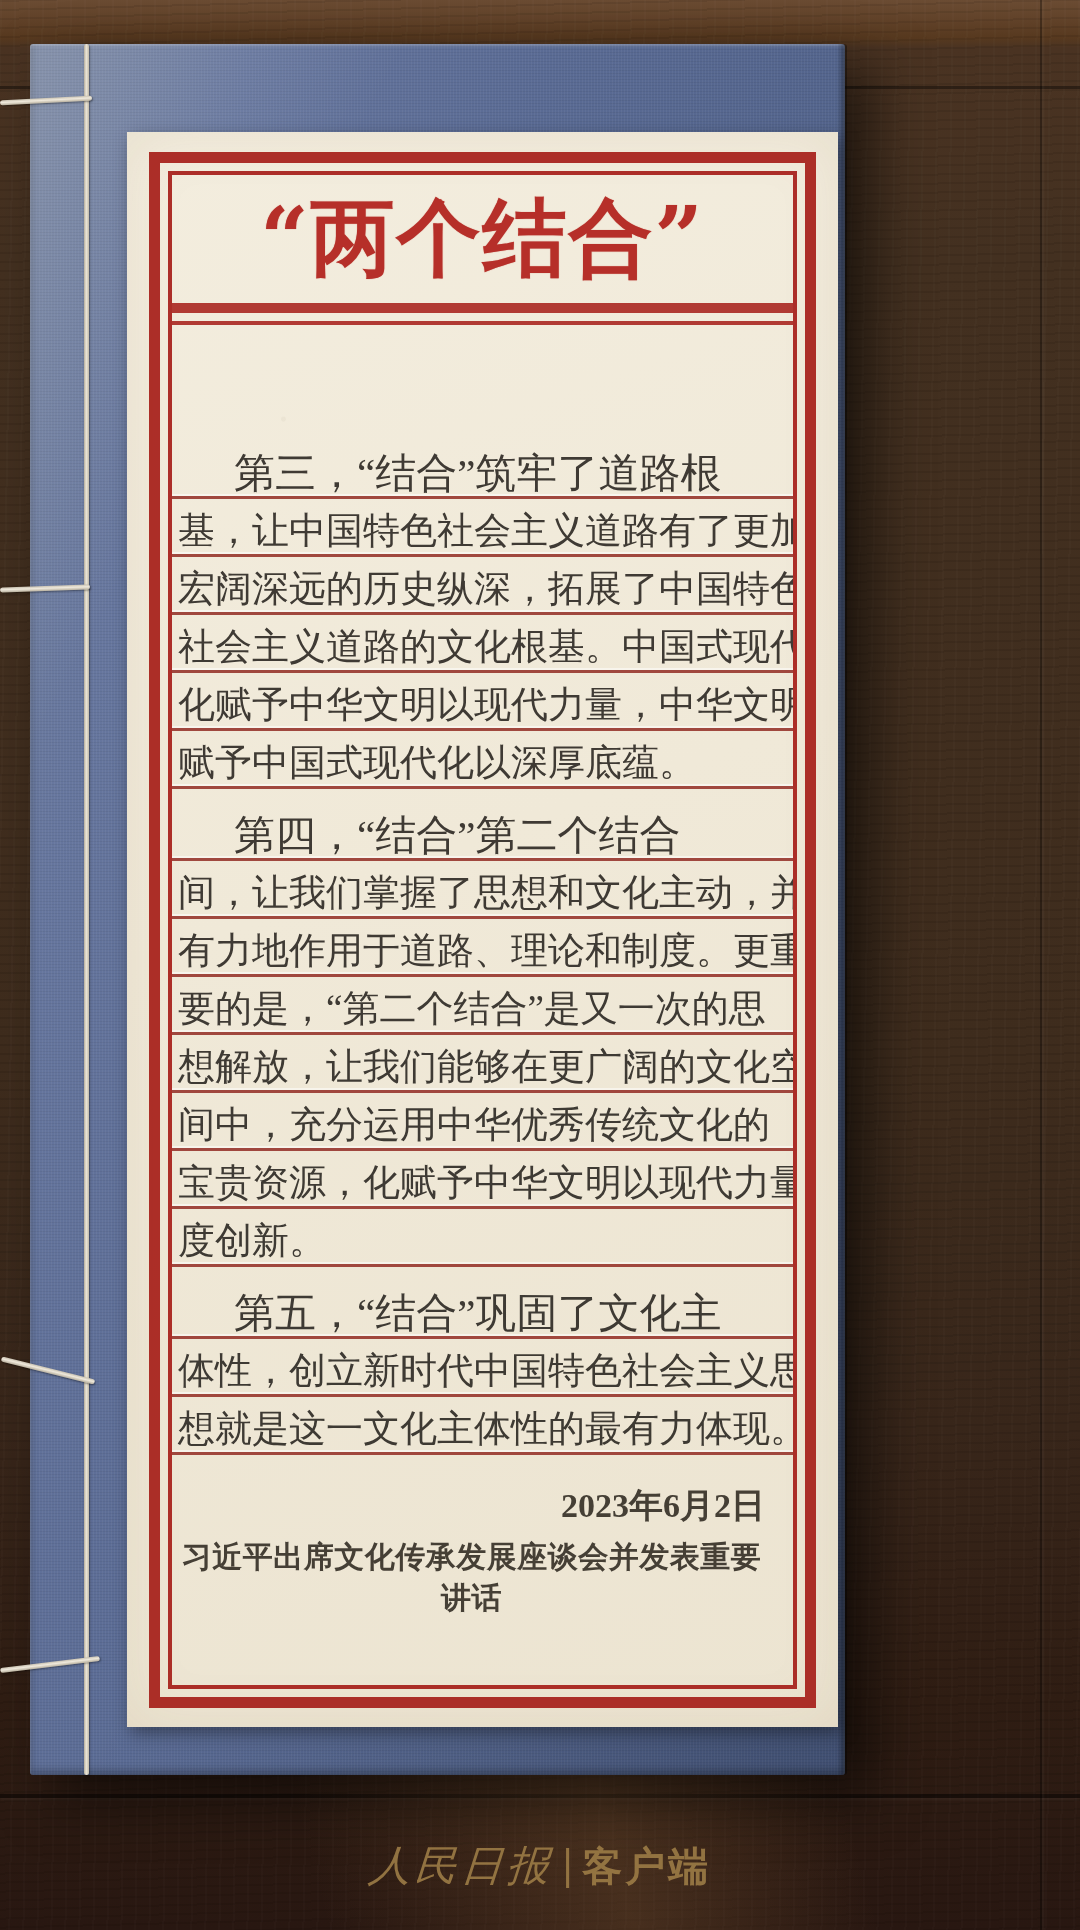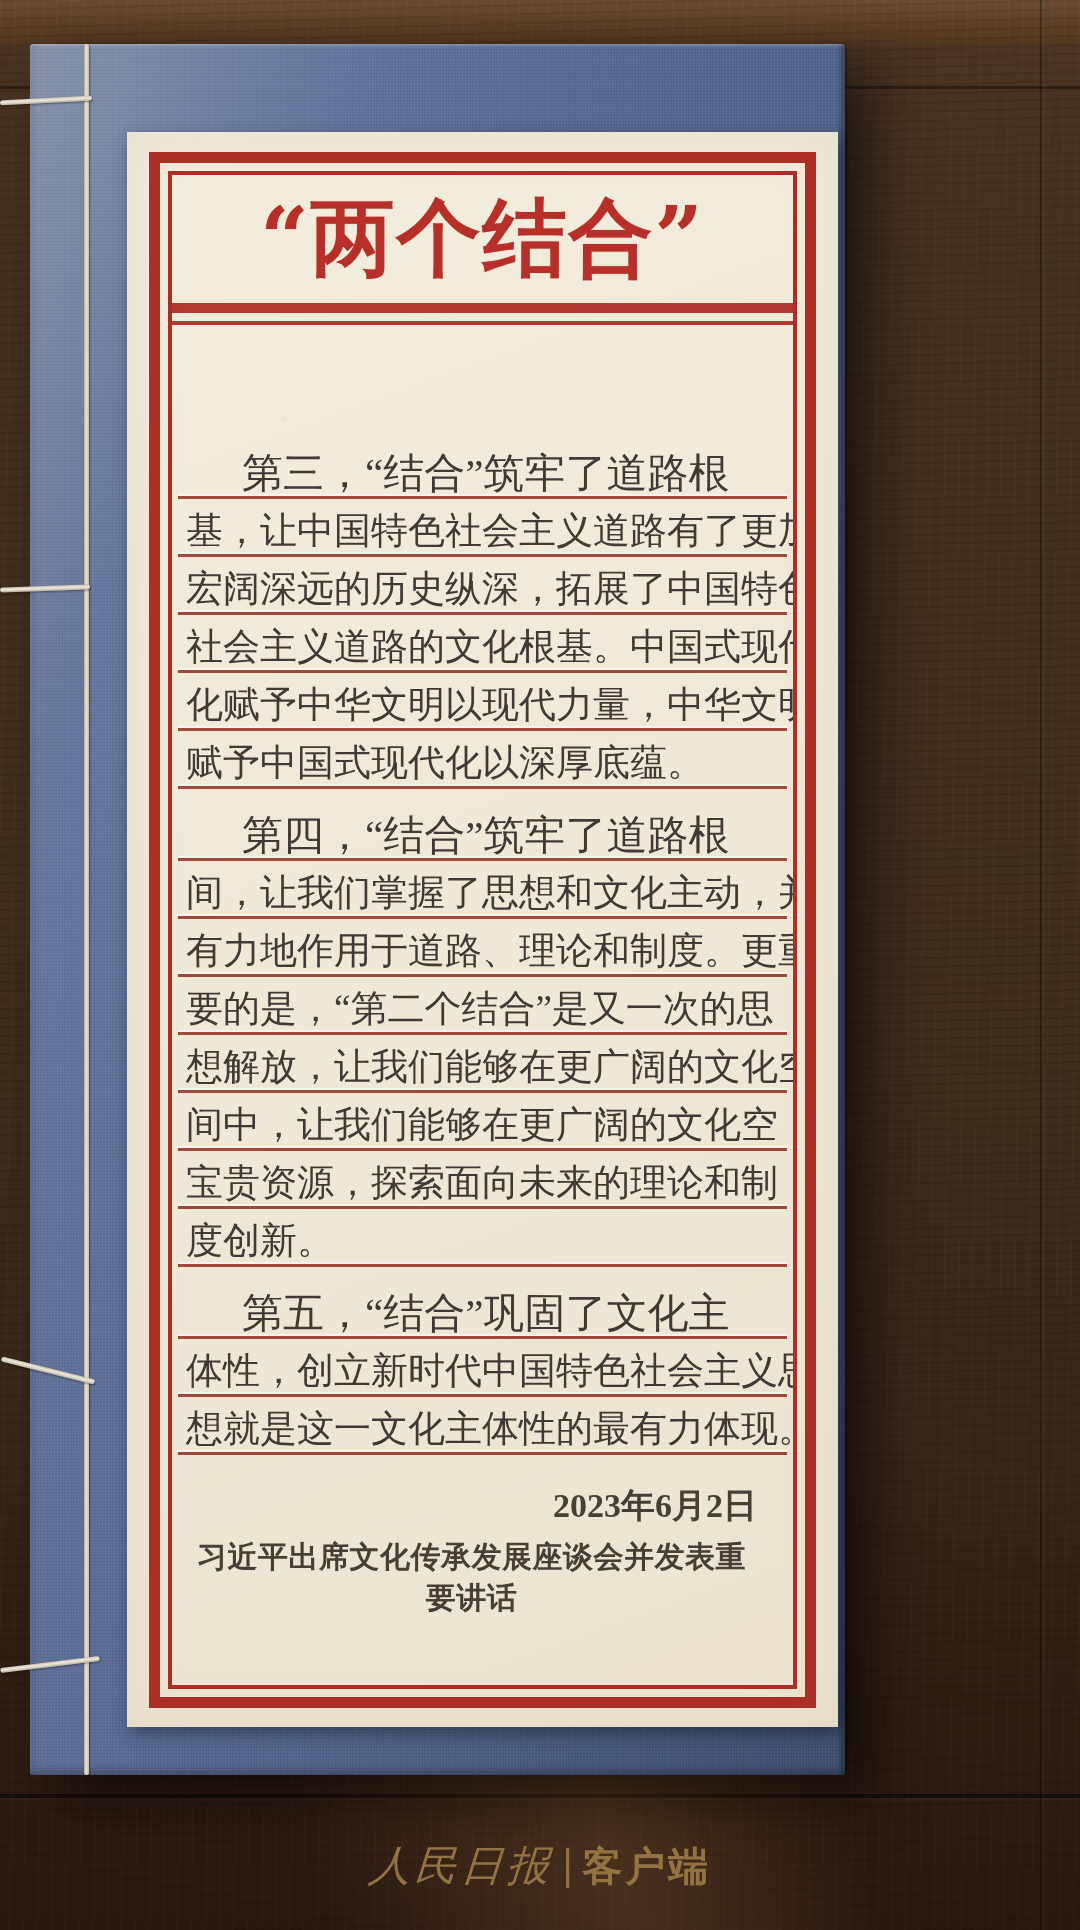--- a/index.html
+++ b/index.html
@@ -65,21 +65,21 @@
     box-shadow: 4px 6px 16px rgba(0,0,0,.38), inset 0 0 60px rgba(140,110,70,.10);
   }
   .frame-outer{
     position:absolute; left:22px; right:22px; top:20px; bottom:19px;
     border:11px solid var(--accent-red); opacity:.94;
   }
   .frame-inner{
     position:absolute; left:8px; right:8px; top:8px; bottom:8px;
     border:4px solid var(--accent-red);
   }
-  .content{ position:absolute; inset:0; padding:0 14px; overflow:hidden; }
+  .content{ position:absolute; inset:0; padding:0 6px; overflow:hidden; }
 
   .title-row{
     height:128px; display:flex; align-items:center; justify-content:center;
   }
   .page-title{
     font-size:84px; font-weight:bold; color:#b3241e; letter-spacing:2px;
     font-family:"DejaVu Serif","Liberation Serif",serif;
     text-shadow:0 0 1px rgba(179,36,30,.6);
     white-space:nowrap;
   }
@@ -154,27 +154,27 @@
           <div class="body-text">
               <div class="para">
                 <div class="line">第三，“结合”筑牢了道路根</div>
                 <div class="line">基，让中国特色社会主义道路有了更加</div>
                 <div class="line">宏阔深远的历史纵深，拓展了中国特色</div>
                 <div class="line">社会主义道路的文化根基。中国式现代</div>
                 <div class="line">化赋予中华文明以现代力量，中华文明</div>
                 <div class="line">赋予中国式现代化以深厚底蕴。</div>
               </div>
               <div class="para">
-                <div class="line">第四，“结合”筑牢了道路根</div>
+                <div class="line">第四，“结合”第二个结合</div>
                 <div class="line">间，让我们掌握了思想和文化主动，并</div>
                 <div class="line">有力地作用于道路、理论和制度。更重</div>
                 <div class="line">要的是，“第二个结合”是又一次的思</div>
                 <div class="line">想解放，让我们能够在更广阔的文化空</div>
-                <div class="line">间中，让我们能够在更广阔的文化空</div>
-                <div class="line">宝贵资源，探索面向未来的理论和制</div>
+                <div class="line">间中，充分运用中华优秀传统文化的</div>
+                <div class="line">宝贵资源，化赋予中华文明以现代力量</div>
                 <div class="line">度创新。</div>
               </div>
               <div class="para">
                 <div class="line">第五，“结合”巩固了文化主</div>
                 <div class="line">体性，创立新时代中国特色社会主义思</div>
                 <div class="line">想就是这一文化主体性的最有力体现。</div>
               </div>
             </div>
 
           <div class="sign-block">

